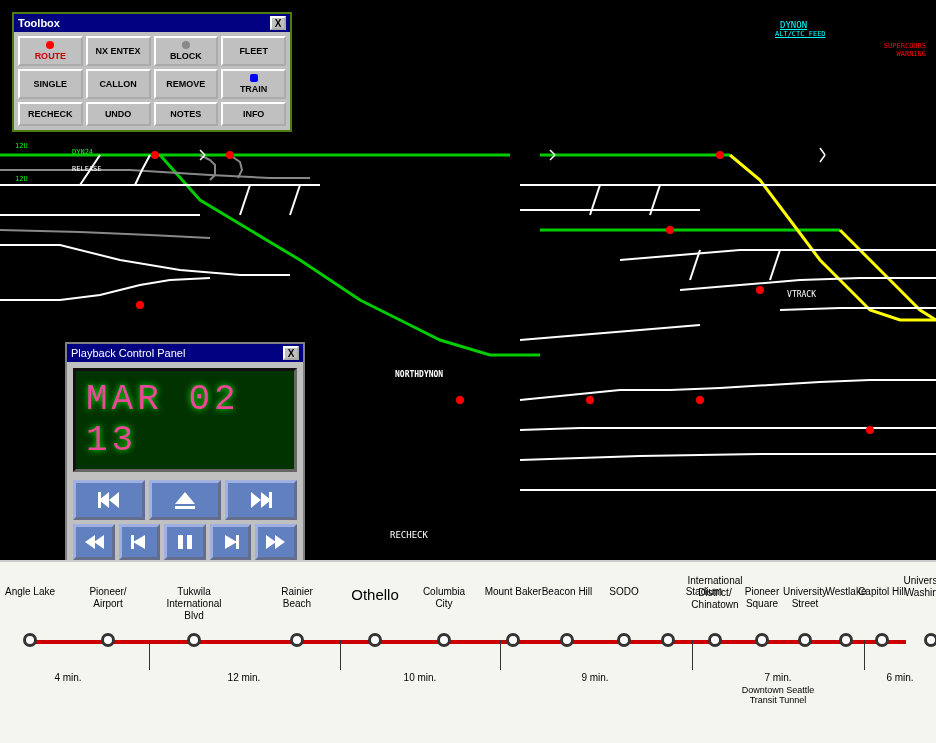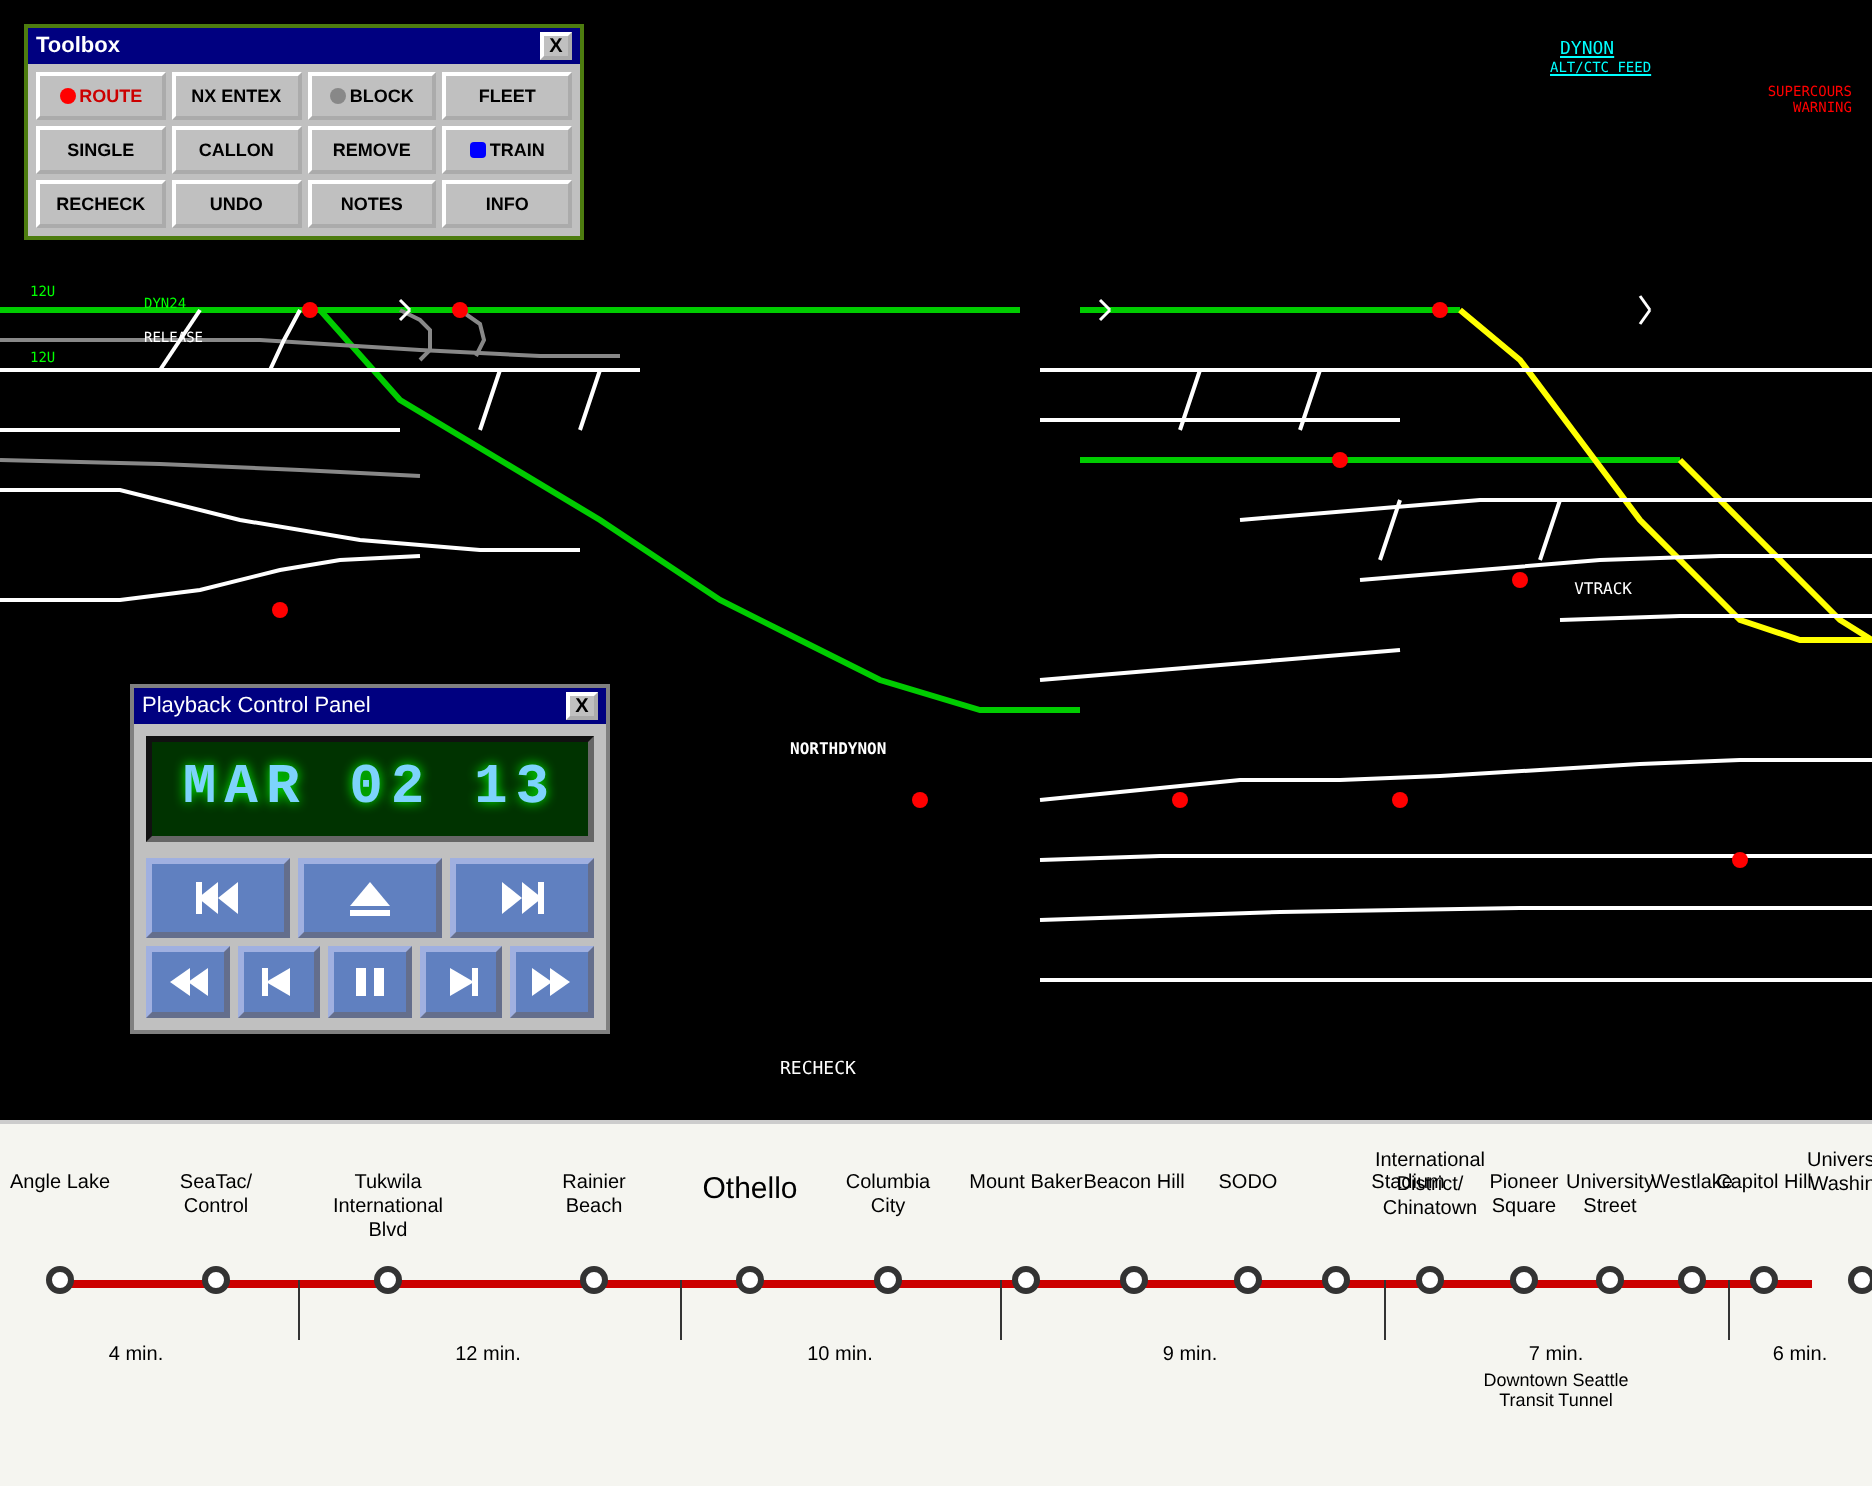--- a/index.html
+++ b/index.html
@@ -64,20 +64,21 @@
       border: 2px outset #fff;
       font-size: 9px;
       font-weight: bold;
       padding: 3px 2px;
       cursor: pointer;
       display: flex;
       align-items: center;
       justify-content: center;
       gap: 2px;
       min-height: 24px;
+      flex-direction: column;
     }
     .tool-btn.route-btn { color: #c00; }
 
     
     #track-svg {
       position: absolute;
       top: 0; left: 0;
       width: 100%; height: 100%;
     }
 
@@ -131,24 +132,24 @@
     #playback-display {
       background: #003300;
       border: 3px inset #666;
       padding: 8px 10px;
       margin-bottom: 8px;
       display: flex;
       align-items: center;
       justify-content: center;
     }
     #playback-time {
-      color: #7dd3fc;
+      color: #ec4899;
       font-family: 'Courier New', monospace;
-      font-size: 28px;
-      font-weight: bold;
+      font-size: 36px;
+      font-weight: normal;
       letter-spacing: 4px;
       text-shadow: 0 0 6px #00ff00;
     }
     #playback-controls-top {
       display: grid;
       grid-template-columns: repeat(3, 1fr);
       gap: 4px;
       margin-bottom: 4px;
     }
     #playback-controls-bottom {
@@ -432,21 +433,21 @@
 
     <div id="station-line"></div>
 
     <div style="position:absolute; left:30px; top:78px;">
       <div class="station-dot" style="left:0; top:0; transform:translate(-50%,-50%);"></div>
       <div class="station-label" style="position:absolute; left:0; top:-54px; transform:translateX(-50%); font-size:10px; text-align:center; width:55px;">Angle Lake</div>
     </div>
 
     <div style="position:absolute; left:108px; top:78px;">
       <div class="station-dot" style="left:0; top:0; transform:translate(-50%,-50%);"></div>
-      <div class="station-label" style="position:absolute; left:0; top:-54px; transform:translateX(-50%); font-size:10px; text-align:center; width:55px;">SeaTac/ Control</div>
+      <div class="station-label" style="position:absolute; left:0; top:-54px; transform:translateX(-50%); font-size:10px; text-align:center; width:55px;">Pioneer/ Airport</div>
     </div>
 
     <div style="position:absolute; left:194px; top:78px;">
       <div class="station-dot" style="left:0; top:0; transform:translate(-50%,-50%);"></div>
       <div class="station-label" style="position:absolute; left:0; top:-54px; transform:translateX(-50%); font-size:10px; text-align:center; width:65px;">Tukwila International Blvd</div>
     </div>
 
     <div style="position:absolute; left:297px; top:78px;">
       <div class="station-dot" style="left:0; top:0; transform:translate(-50%,-50%);"></div>
       <div class="station-label" style="position:absolute; left:0; top:-54px; transform:translateX(-50%); font-size:10px; text-align:center; width:60px;">Rainier Beach</div>

